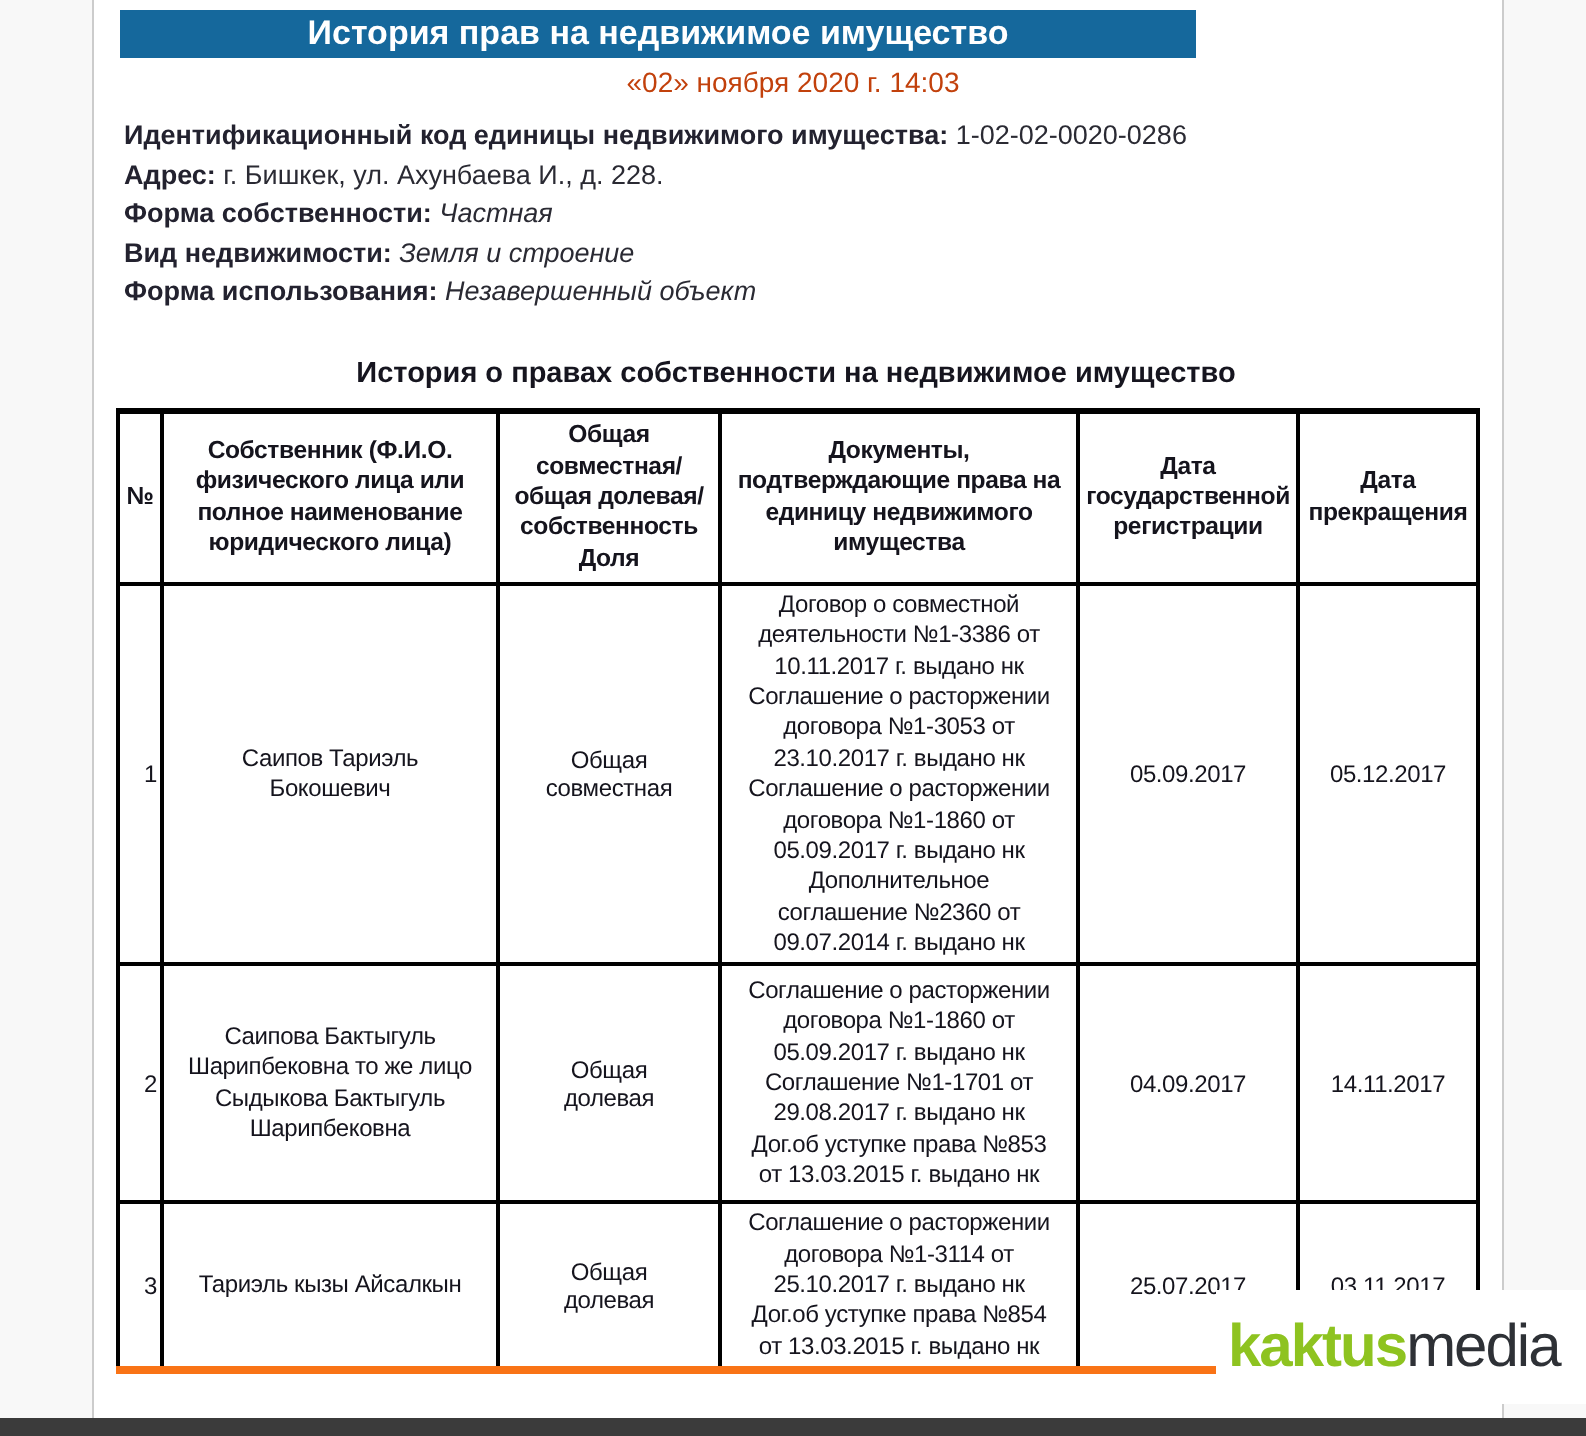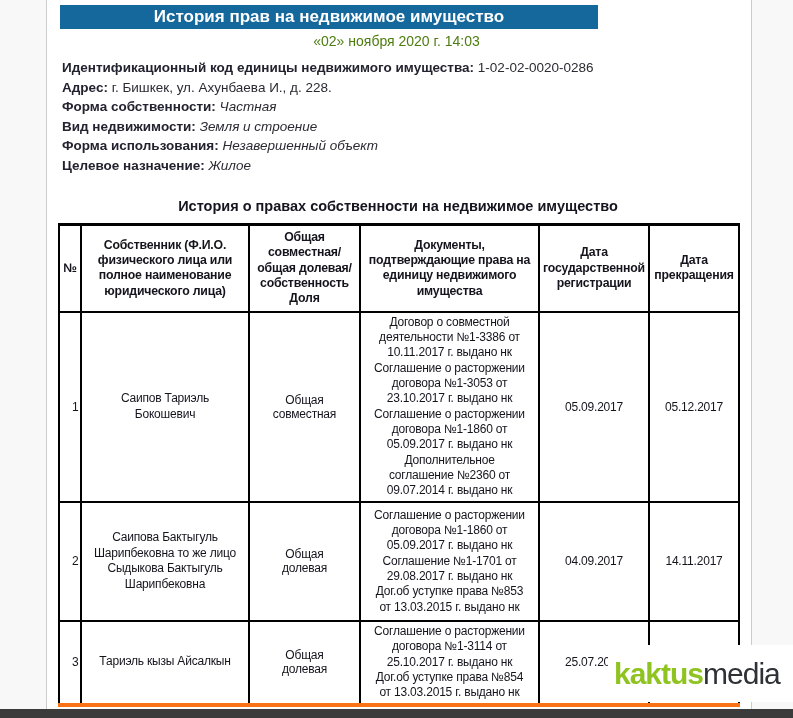--- a/index.html
+++ b/index.html
@@ -17,21 +17,21 @@
     position:absolute;left:751px;top:0;width:42px;height:718px;
     background:#f8f8f8;border-left:1px solid #cccccc;z-index:1;
   }
   .content{position:absolute;left:47px;top:0;width:704px;z-index:2;}
   .title-bar{
     margin:5px 0 0 13px;width:538px;height:24px;line-height:24px;
     text-align:center;font-weight:bold;font-size:17px;color:#ffffff;
   }
   .date-line{
     width:673px;margin-left:13px;text-align:center;
-    font-size:14px;margin-top:4px;color:#4d7c0f;
+    font-size:14px;margin-top:4px;color:#c2410c;
   }
   .meta{margin:9px 0 0 15px;font-size:13.5px;line-height:19.5px;}
   .meta-line .lbl{font-weight:bold;color:#23222f;}
   .meta-line .val{color:#2a2a33;text-align:center;}
   .meta-line .val.italic{font-style:italic;}
   .table-title{
     width:680px;margin:23px 0 9px 11px;text-align:center;
     font-weight:bold;font-size:14.5px;color:#16151f;
   }
   table.history{
@@ -81,21 +81,20 @@
     <span>История прав на недвижимое имущество</span>
   </div>
   <div class="date-line">«02» ноября 2020 г. 14:03</div>
 
   <div class="meta" id="meta-block">
       <div class="meta-line"><span class="lbl">Идентификационный код единицы недвижимого имущества:</span><span class="val"> 1-02-02-0020-0286</span></div>
       <div class="meta-line"><span class="lbl">Адрес:</span><span class="val"> г. Бишкек, ул. Ахунбаева И., д. 228.</span></div>
       <div class="meta-line"><span class="lbl">Форма собственности:</span><span class="val italic"> Частная</span></div>
       <div class="meta-line"><span class="lbl">Вид недвижимости:</span><span class="val italic"> Земля и строение</span></div>
       <div class="meta-line"><span class="lbl">Форма использования:</span><span class="val italic"> Незавершенный объект</span></div>
-      <div class="meta-line"><span class="lbl">Целевое назначение:</span><span class="val italic"> Жилое</span></div>
     </div>
 
   <div class="table-title">История о правах собственности на недвижимое имущество</div>
 
   <table class="history" id="history-table">
     <colgroup>
       <col class="col-num">
         <col class="col-owner">
         <col class="col-own">
       <col class="col-docs">

